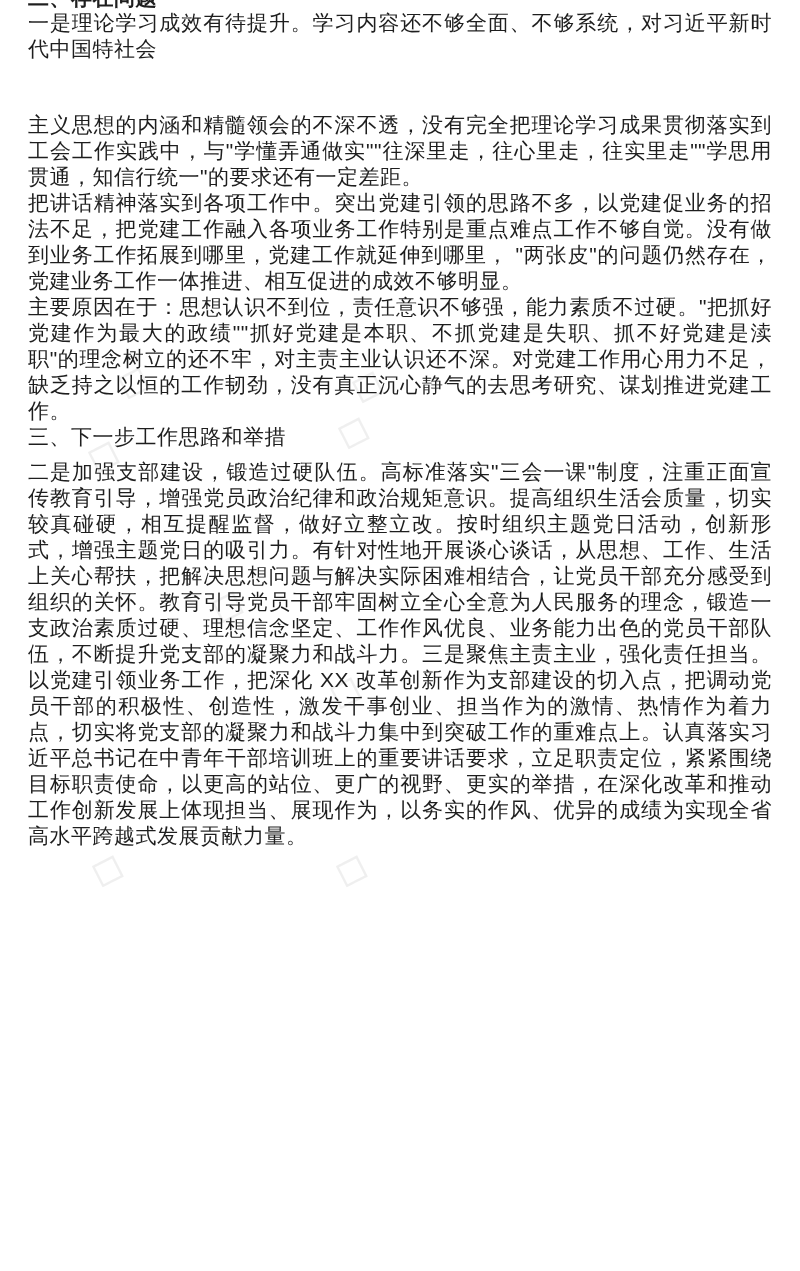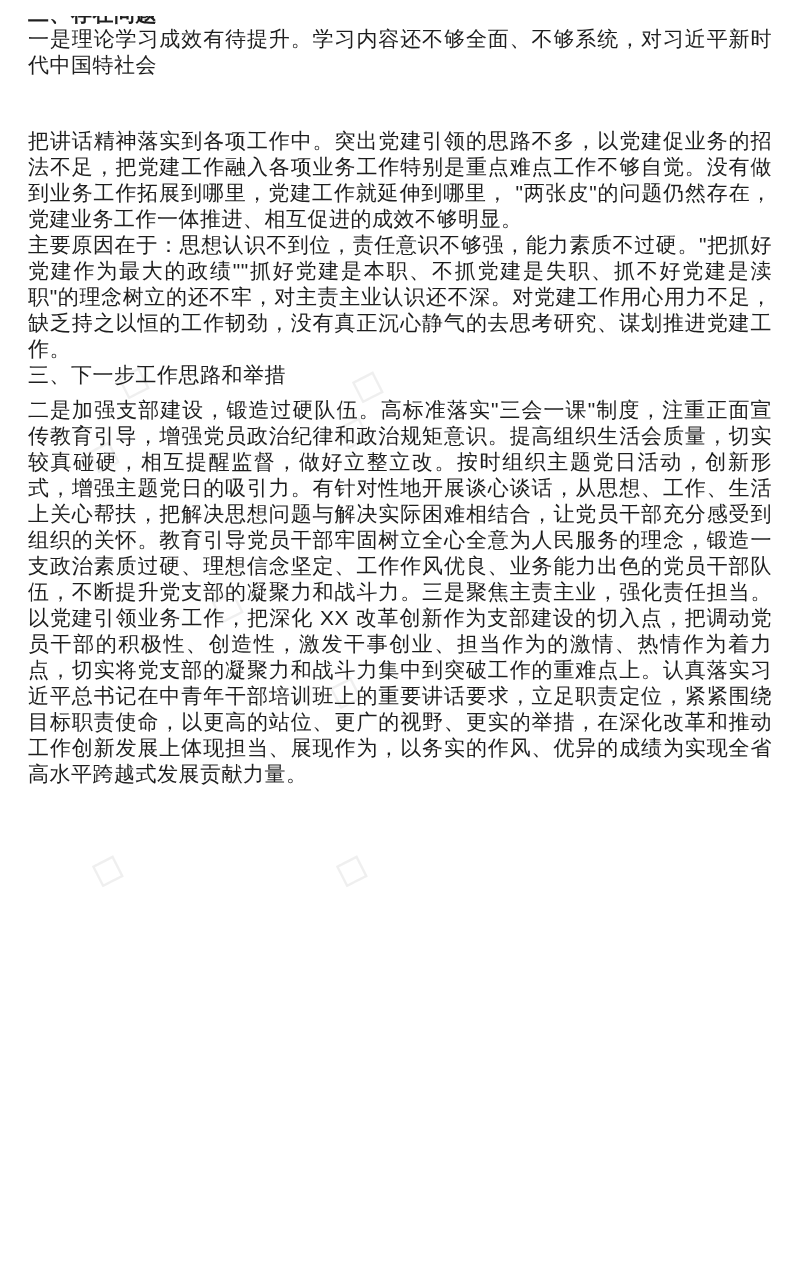--- a/index.html
+++ b/index.html
@@ -9,21 +9,21 @@
     width: 800px;
     height: 1271px;
     background: #ffffff;
     overflow: hidden;
     font-family: "Liberation Sans", "DejaVu Sans", sans-serif;
     color: #1e1e1e;
   }
   .content {
     position: absolute;
     left: 28px;
-    top: 16px;
+    top: 0;
     width: 744px;
     font-size: 21px;
     line-height: 26px;
     text-align: justify;
     letter-spacing: 0.5px;
   }
   .content p { margin: 0; }
   .clip-heading {
     height: 10px;
     overflow: hidden;
@@ -67,20 +67,21 @@
 
     <div class="clip-heading">
       <h2>二、存在问题</h2>
 
     </div>
 
     <p>一是理论学习成效有待提升。学习内容还不够全面、不够系统，对习近平新时代中国特社会</p>
 
     <div class="big-gap"></div>
 
+    <p>主义思想的内涵和精髓领会的不深不透，没有完全把理论学习成果贯彻落实到工会工作实践中，与"学懂弄通做实""往深里走，往心里走，往实里走""学思用贯通，知信行统一"的要求还有一定差距。</p>
 
 
     <p>把讲话精神落实到各项工作中。突出党建引领的思路不多，以党建促业务的招法不足，把党建工作融入各项业务工作特别是重点难点工作不够自觉。没有做到业务工作拓展到哪里，党建工作就延伸到哪里， "两张皮"的问题仍然存在，党建业务工作一体推进、相互促进的成效不够明显。</p>
 
     <p>主要原因在于：思想认识不到位，责任意识不够强，能力素质不过硬。"把抓好党建作为最大的政绩""抓好党建是本职、不抓党建是失职、抓不好党建是渎职"的理念树立的还不牢，对主责主业认识还不深。对党建工作用心用力不足，缺乏持之以恒的工作韧劲，没有真正沉心静气的去思考研究、谋划推进党建工作。</p>
 
     <p>三、下一步工作思路和举措</p>
 
 
     <p class="para-sep">二是加强支部建设，锻造过硬队伍。高标准落实"三会一课"制度，注重正面宣传教育引导，增强党员政治纪律和政治规矩意识。提高组织生活会质量，切实较真碰硬，相互提醒监督，做好立整立改。按时组织主题党日活动，创新形式，增强主题党日的吸引力。有针对性地开展谈心谈话，从思想、工作、生活上关心帮扶，把解决思想问题与解决实际困难相结合，让党员干部充分感受到组织的关怀。教育引导党员干部牢固树立全心全意为人民服务的理念，锻造一支政治素质过硬、理想信念坚定、工作作风优良、业务能力出色的党员干部队伍，不断提升党支部的凝聚力和战斗力。三是聚焦主责主业，强化责任担当。以党建引领业务工作，把深化 XX 改革创新作为支部建设的切入点，把调动党员干部的积极性、创造性，激发干事创业、担当作为的激情、热情作为着力点，切实将党支部的凝聚力和战斗力集中到突破工作的重难点上。认真落实习近平总书记在中青年干部培训班上的重要讲话要求，立足职责定位，紧紧围绕目标职责使命，以更高的站位、更广的视野、更实的举措，在深化改革和推动工作创新发展上体现担当、展现作为，以务实的作风、优异的成绩为实现全省高水平跨越式发展贡献力量。</p>

